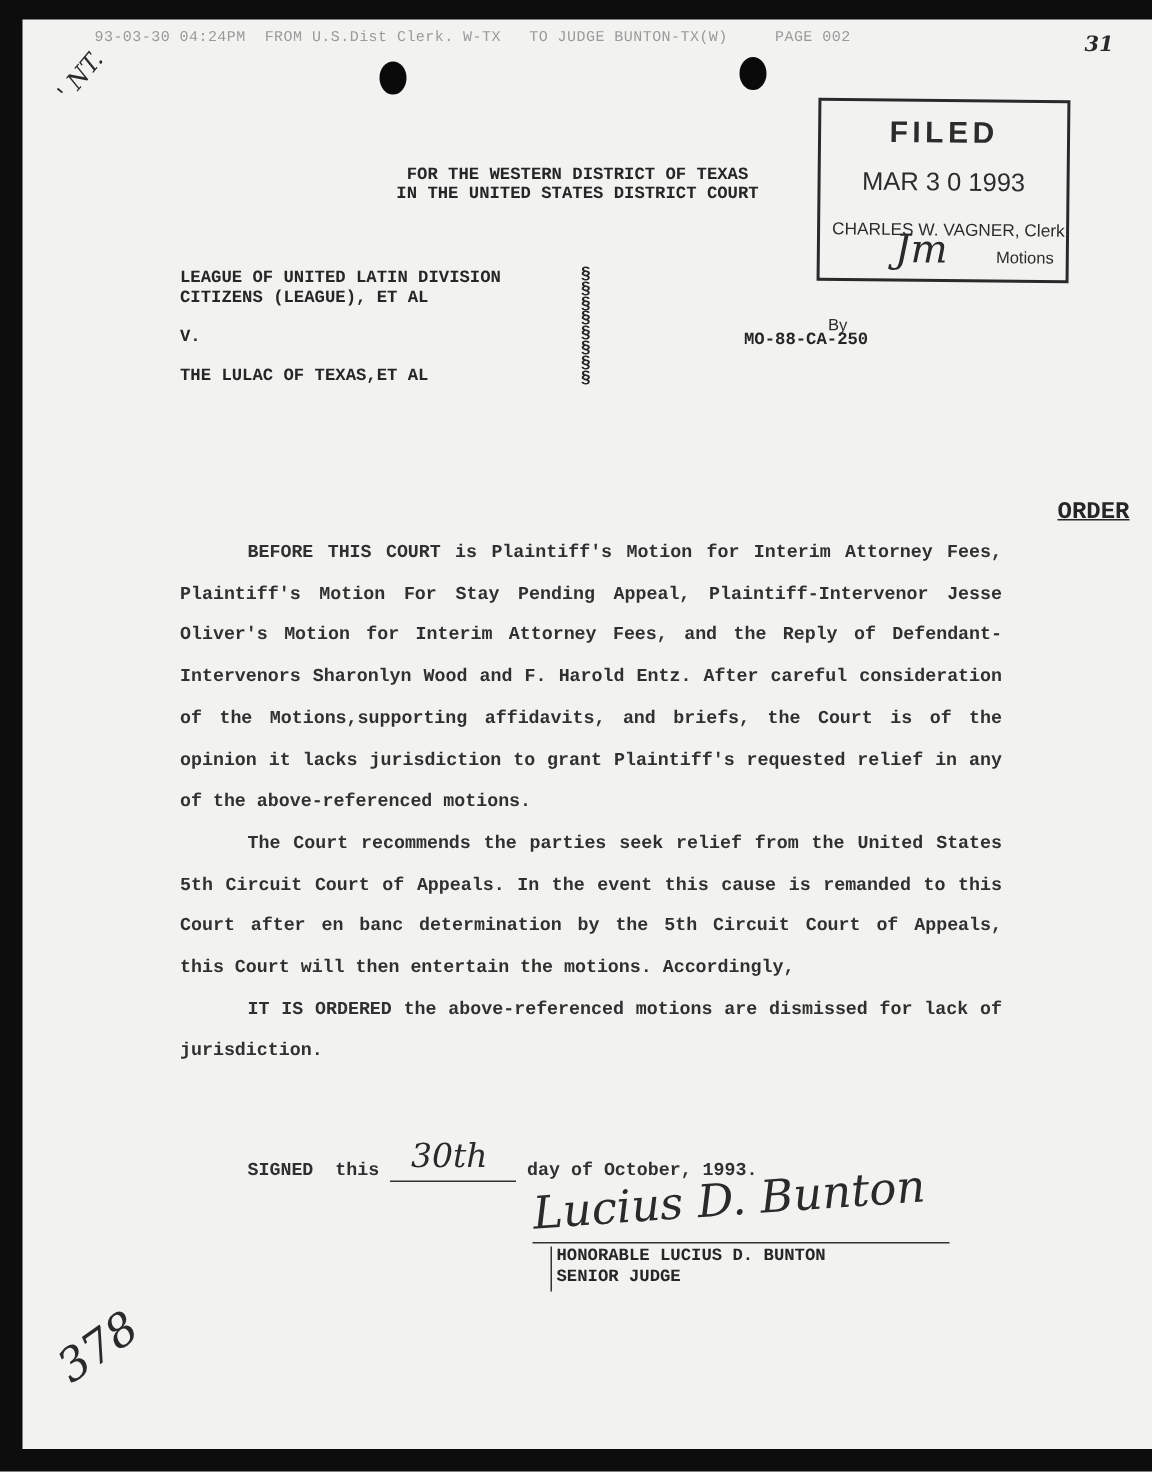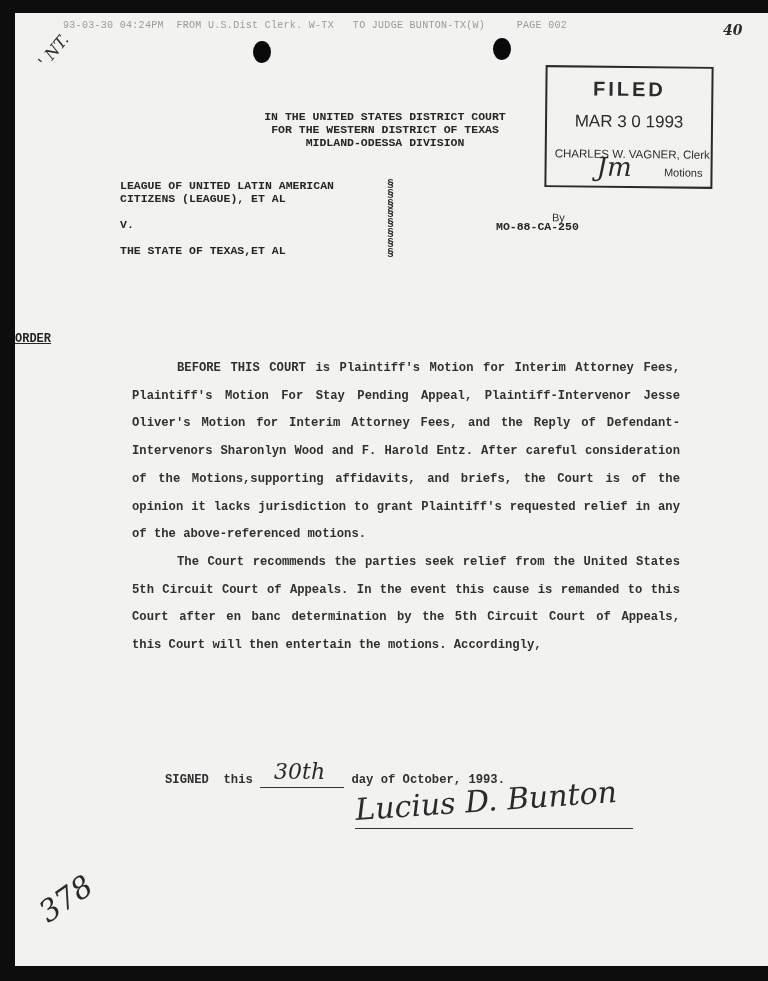--- a/index.html
+++ b/index.html
@@ -33,24 +33,24 @@
   .stamp .filed { position: absolute; left: 0; right: 0; top: 10px; text-align: center; font-weight: bold; font-size: 20px; letter-spacing: 3px; }
   .stamp .date { position: absolute; left: 0; right: 0; top: 44px; text-align: center; font-size: 17px; }
   .stamp .clerk { position: absolute; left: 8px; top: 80px; font-size: 11.5px; }
   .stamp .by { position: absolute; left: 6px; top: 96px; font-size: 11px; margin-top: 48px; }
   .stamp .deputy { position: absolute; right: 8px; top: 98px; font-size: 11px; }
   .stamp .initials { position: absolute; left: 50px; top: 84px; font-size: 26px; }
   .caption { left: 105px; top: 166px; font-weight: bold; font-size: 11.5px; line-height: 13px; }
   .caption .row { height: 13px; white-space: pre; }
   .section-col { left: 372px; top: 166px; font-weight: bold; font-size: 11.5px; line-height: 9.8px; }
   .case-no { left: 481px; top: 207px; font-weight: bold; font-size: 11.5px; }
-  .order-title { left: 0; width: 738px; top: 319px; text-align: left; font-weight: bold; font-size: 12px; text-decoration: underline; }
+  .order-title { left: 0; width: 738px; top: 319px; text-align: right; font-weight: bold; font-size: 16px; text-decoration: underline; }
   .body-text {
     left: 105px; top: 342px; width: 548px; font-size: 12.2px; line-height: 27.7px;
-    text-align: justify; font-weight: bold; color: #303030; margin-left: 12px;
+    text-align: justify; font-weight: bold; color: #303030;
   }
   .body-text p { margin: 0; }
   .body-text .indent { text-indent: 45px; }
   .signed { left: 150px; top: 760px; font-size: 12.2px; font-weight: bold; color: #303030; white-space: pre; }
   .day-blank { display: inline-block; width: 84px; border-bottom: 1.2px solid #333; text-align: center; position: relative; }
   .day-blank .hw { position: absolute; left: 14px; top: -14px; font-size: 22px; font-weight: normal; }
   .signature { left: 340px; top: 770px; font-size: 30px; transform: rotate(-4deg); }
   .sig-line { left: 340px; top: 815px; width: 278px; border-top: 1px solid #333; }
   .judge { left: 356px; top: 818px; font-size: 11.5px; font-weight: bold; line-height: 14px; }
   .judge .bar { position: absolute; left: -4px; top: 0; height: 30px; border-left: 1px solid #333; }
@@ -62,65 +62,70 @@
 <body>
 
 <div class="page">
 
   <div class="abs fax-header">93-03-30 04:24PM  FROM U.S.Dist Clerk. W-TX   TO JUDGE BUNTON-TX(W)     PAGE 002</div>
 
   <div class="abs hole" style="left:238px; top:28px;"></div>
   <div class="abs hole" style="left:478px; top:25px;"></div>
 
   <div class="abs hand note-nt">' NT.</div>
-  <div class="abs hand note-26">40</div>
+  <div class="abs hand note-26">31</div>
 
   <div class="abs court-title">
+    <div>FOR THE WESTERN DISTRICT OF TEXAS</div>
     <div>IN THE UNITED STATES DISTRICT COURT</div>
-    <div>FOR THE WESTERN DISTRICT OF TEXAS</div>
-    <div>MIDLAND-ODESSA DIVISION</div>
   </div>
 
   <div class="abs stamp">
     <div class="filed">FILED</div>
     <div class="date">MAR 3 0 1993</div>
     <div class="clerk">CHARLES W. VAGNER, Clerk</div>
     <div class="by">By</div>
     <div class="initials hand">Jm</div>
     <div class="deputy">Motions</div>
   </div>
 
   <div class="abs caption">
-    <div class="row">LEAGUE OF UNITED LATIN AMERICAN</div>
+    <div class="row">LEAGUE OF UNITED LATIN DIVISION</div>
     <div class="row">CITIZENS (LEAGUE), ET AL</div>
     <div class="row"></div>
     <div class="row">V.</div>
     <div class="row"></div>
-    <div class="row">THE STATE OF TEXAS,ET AL</div>
+    <div class="row">THE LULAC OF TEXAS,ET AL</div>
   </div>
 
   <div class="abs section-col">
     <div>§</div>
     <div>§</div>
     <div>§</div>
     <div>§</div>
     <div>§</div>
     <div>§</div>
     <div>§</div>
     <div>§</div>
   </div>
 
   <div class="abs case-no">MO-88-CA-250</div>
 
   <div class="abs order-title">ORDER</div>
 
   <div class="abs body-text">
     <p class="indent">BEFORE THIS COURT is Plaintiff's Motion for Interim Attorney Fees, Plaintiff's Motion For Stay Pending Appeal, Plaintiff-Intervenor Jesse Oliver's Motion for Interim Attorney Fees, and the Reply of Defendant-Intervenors Sharonlyn Wood and F. Harold Entz. After careful consideration of the Motions,supporting affidavits, and briefs, the Court is of the opinion it lacks jurisdiction to grant Plaintiff's requested relief in any of the above-referenced motions.</p>
     <p class="indent">The Court recommends the parties seek relief from the United States 5th Circuit Court of Appeals. In the event this cause is remanded to this Court after en banc determination by the 5th Circuit Court of Appeals, this Court will then entertain the motions.  Accordingly,</p>
+    <p class="indent">IT IS ORDERED the above-referenced motions are dismissed for lack of jurisdiction.</p>
   </div>
 
   <div class="abs signed"><span>SIGNED  this </span><span class="day-blank"><span class="hw hand">30th</span>&nbsp;</span><span> day of October, 1993.</span></div>
 
   <div class="abs hand signature">Lucius D. Bunton</div>
   <div class="abs sig-line"></div>
+  <div class="abs judge">
+    <span class="bar"></span>
+    <div>HONORABLE LUCIUS D. BUNTON</div>
+    <div>SENIOR JUDGE</div>
+  </div>
 
   <div class="abs hand note-378">378</div>
 </div>
 
 </body></html>

